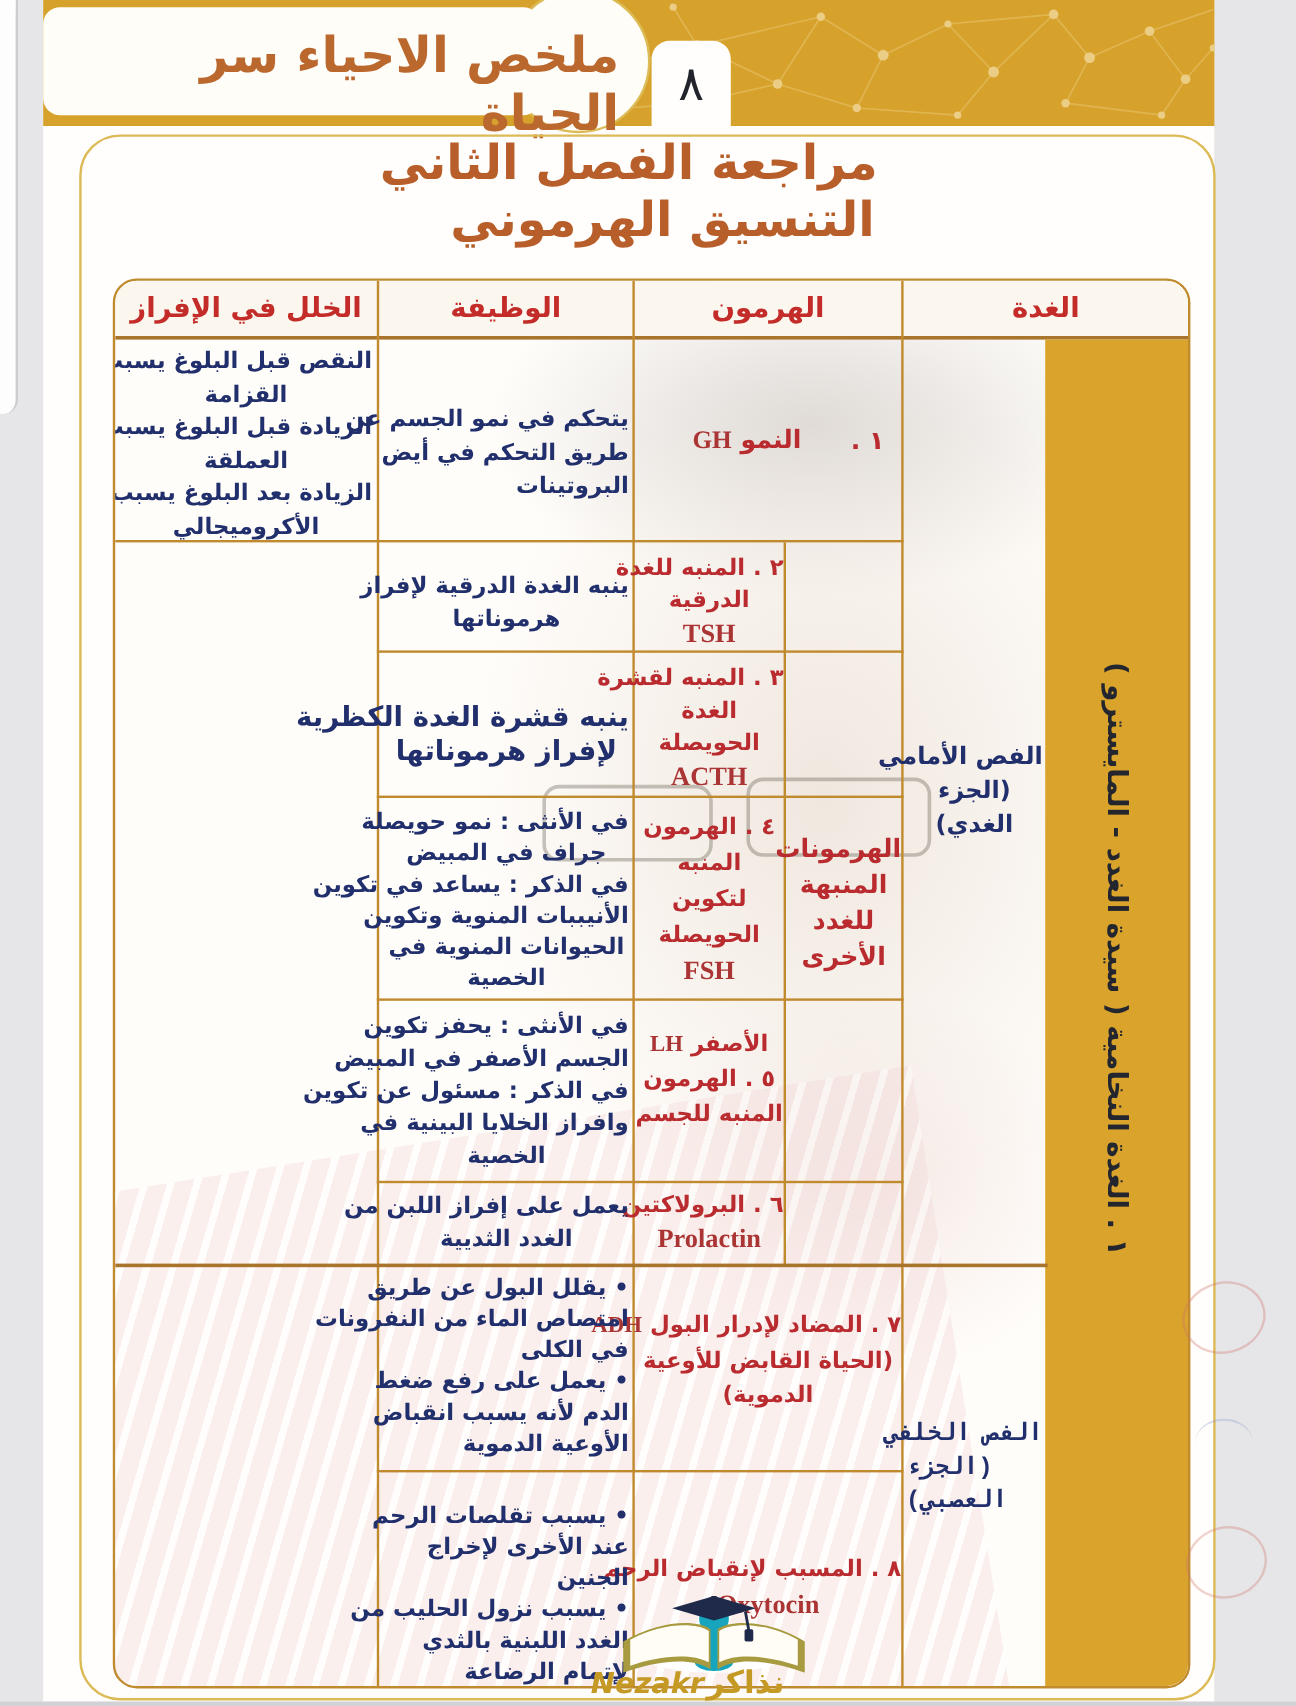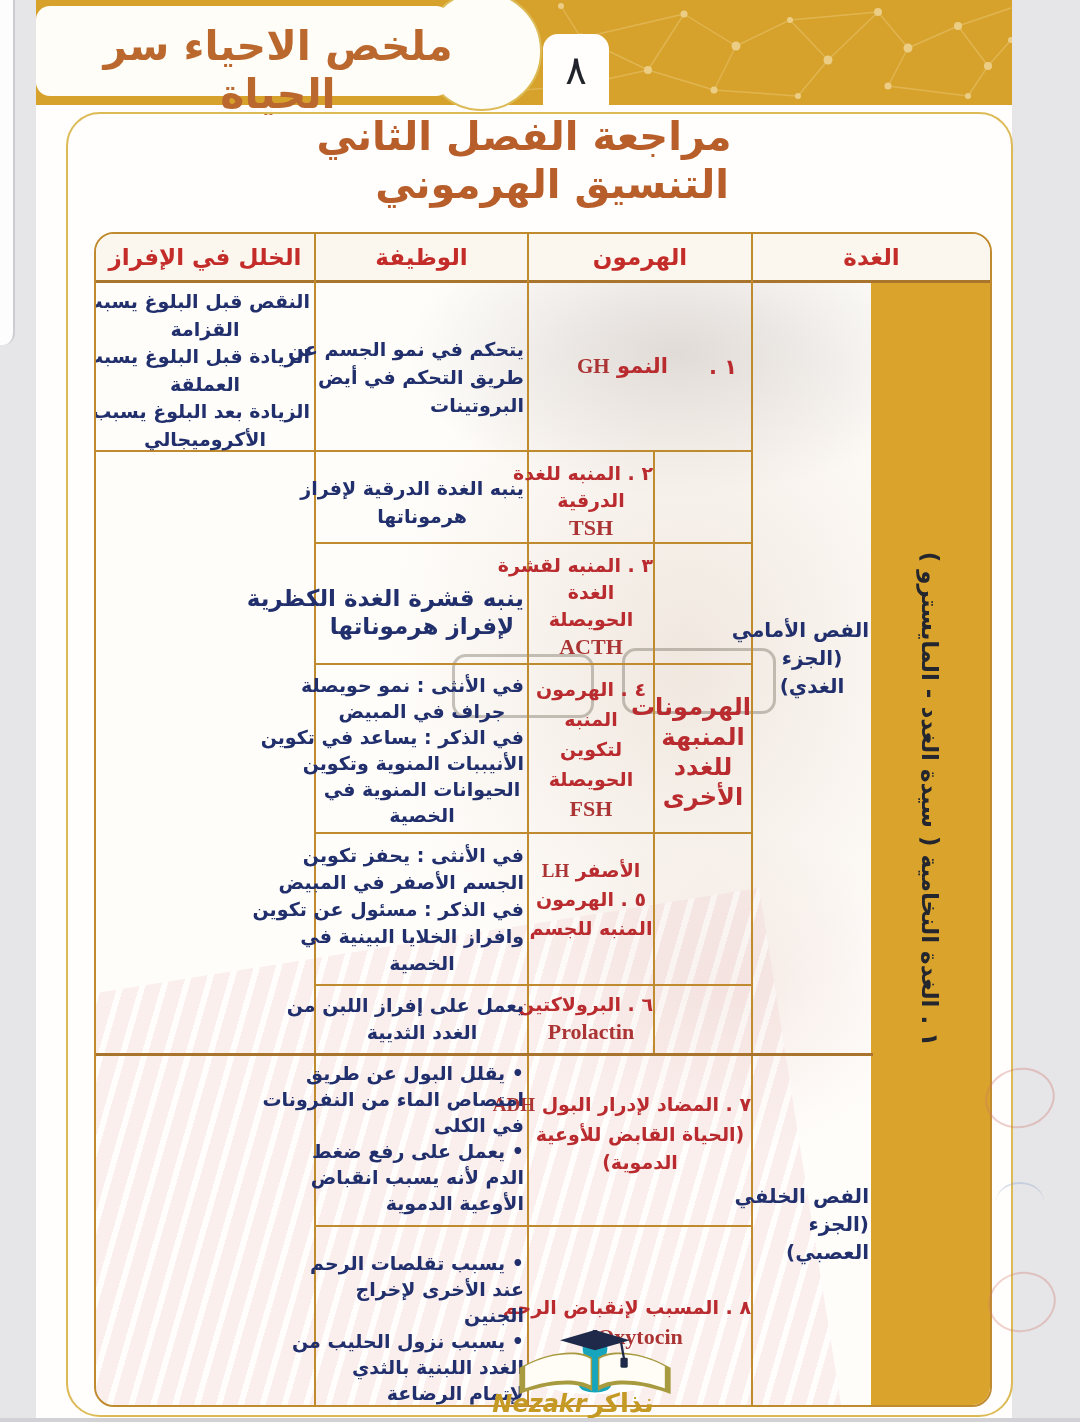--- a/index.html
+++ b/index.html
@@ -94,27 +94,27 @@
   #horm-2{left:433px;top:226px;width:124px;font-size:19px;line-height:27px;}
   #func-2{left:224px;top:240px;width:204px;font-size:19px;line-height:28px;}
   #horm-3{left:433px;top:318px;width:124px;font-size:19px;line-height:27px;}
   #func-3{left:224px;top:350px;width:204px;font-size:23px;line-height:28px;}
   #horm-4{left:433px;top:440px;width:124px;font-size:19px;line-height:30px;}
   #func-4{left:224px;top:438px;width:204px;font-size:19px;line-height:26px;}
   #horm-5{left:433px;top:622px;width:124px;font-size:19px;line-height:29px;}
   #func-5{left:224px;top:608px;width:204px;font-size:19px;line-height:27px;}
   #horm-6{left:433px;top:756px;width:124px;font-size:19px;line-height:28px;}
   #func-6{left:224px;top:758px;width:204px;font-size:19px;line-height:27px;}
-  #stim-note{left:559px;top:458px;width:96px;font-size:24px;line-height:30px;text-align:center;}
+  #stim-note{left:559px;top:458px;width:96px;font-size:21px;line-height:30px;text-align:center;}
   #horm-7{left:433px;top:856px;width:222px;font-size:19px;line-height:28px;text-align:center;}
   #func-7{left:224px;top:826px;width:204px;font-size:19px;line-height:26px;text-align:right;}
   #horm-8{left:433px;top:1058px;width:222px;font-size:19px;line-height:30px;text-align:center;}
   #func-8{left:224px;top:1016px;width:204px;font-size:19px;line-height:26px;text-align:right;}
   #anterior{left:659px;top:382px;width:114px;font-size:20px;line-height:28px;text-align:center;}
-  #posterior{left:659px;top:948px;width:114px;font-size:20px;line-height:28px;text-align:right;}
+  #posterior{left:659px;top:948px;width:114px;font-size:20px;line-height:28px;text-align:left;font-family:Liberation Mono, monospace;}
   .abbr-line{text-align:center;font-size:22px;}
   
   #logo{left:477px;top:1330px;width:192px;height:88px;}
   #logo-text{position:absolute;left:0;bottom:0;width:100%;display:flex;direction:ltr;
       align-items:baseline;justify-content:center;gap:2px;}
   #logo-latin{font-style:italic;font-weight:bold;font-size:24px;color:#c49a25;}
   #logo-arabic{font-weight:bold;font-size:26px;color:#c49a25;direction:rtl;}
 </style>
 </head>
 <body>
@@ -173,21 +173,21 @@
       <circle cx="922" cy="26" r="4"></circle>
         <circle cx="952" cy="66" r="4"></circle>
         <circle cx="932" cy="96" r="3"></circle>
       <circle cx="540" cy="86" r="3.5"></circle>
         <circle cx="975" cy="40" r="3"></circle>
     </g>
   </svg>
 </div>
 <div class="abs" id="title-circle" style="left:422px;"></div>
 <div class="abs" id="title-box" style="left:36px;"></div>
-<div class="abs" id="banner-title" style="left:40px;text-align:center;">ملخص الاحياء سر الحياة</div>
+<div class="abs" id="banner-title" style="left:40px;">ملخص الاحياء سر الحياة</div>
 <div class="abs" id="page-tab" style="left:543px;">
   <span>٨</span>
 </div>
 
 <div class="abs" id="content-box"></div>
 <div class="abs review-title" id="review-title-1">مراجعة الفصل الثاني</div>
 <div class="abs review-title" id="review-title-2">التنسيق الهرموني</div>
 
 <div class="abs" id="table">
 

